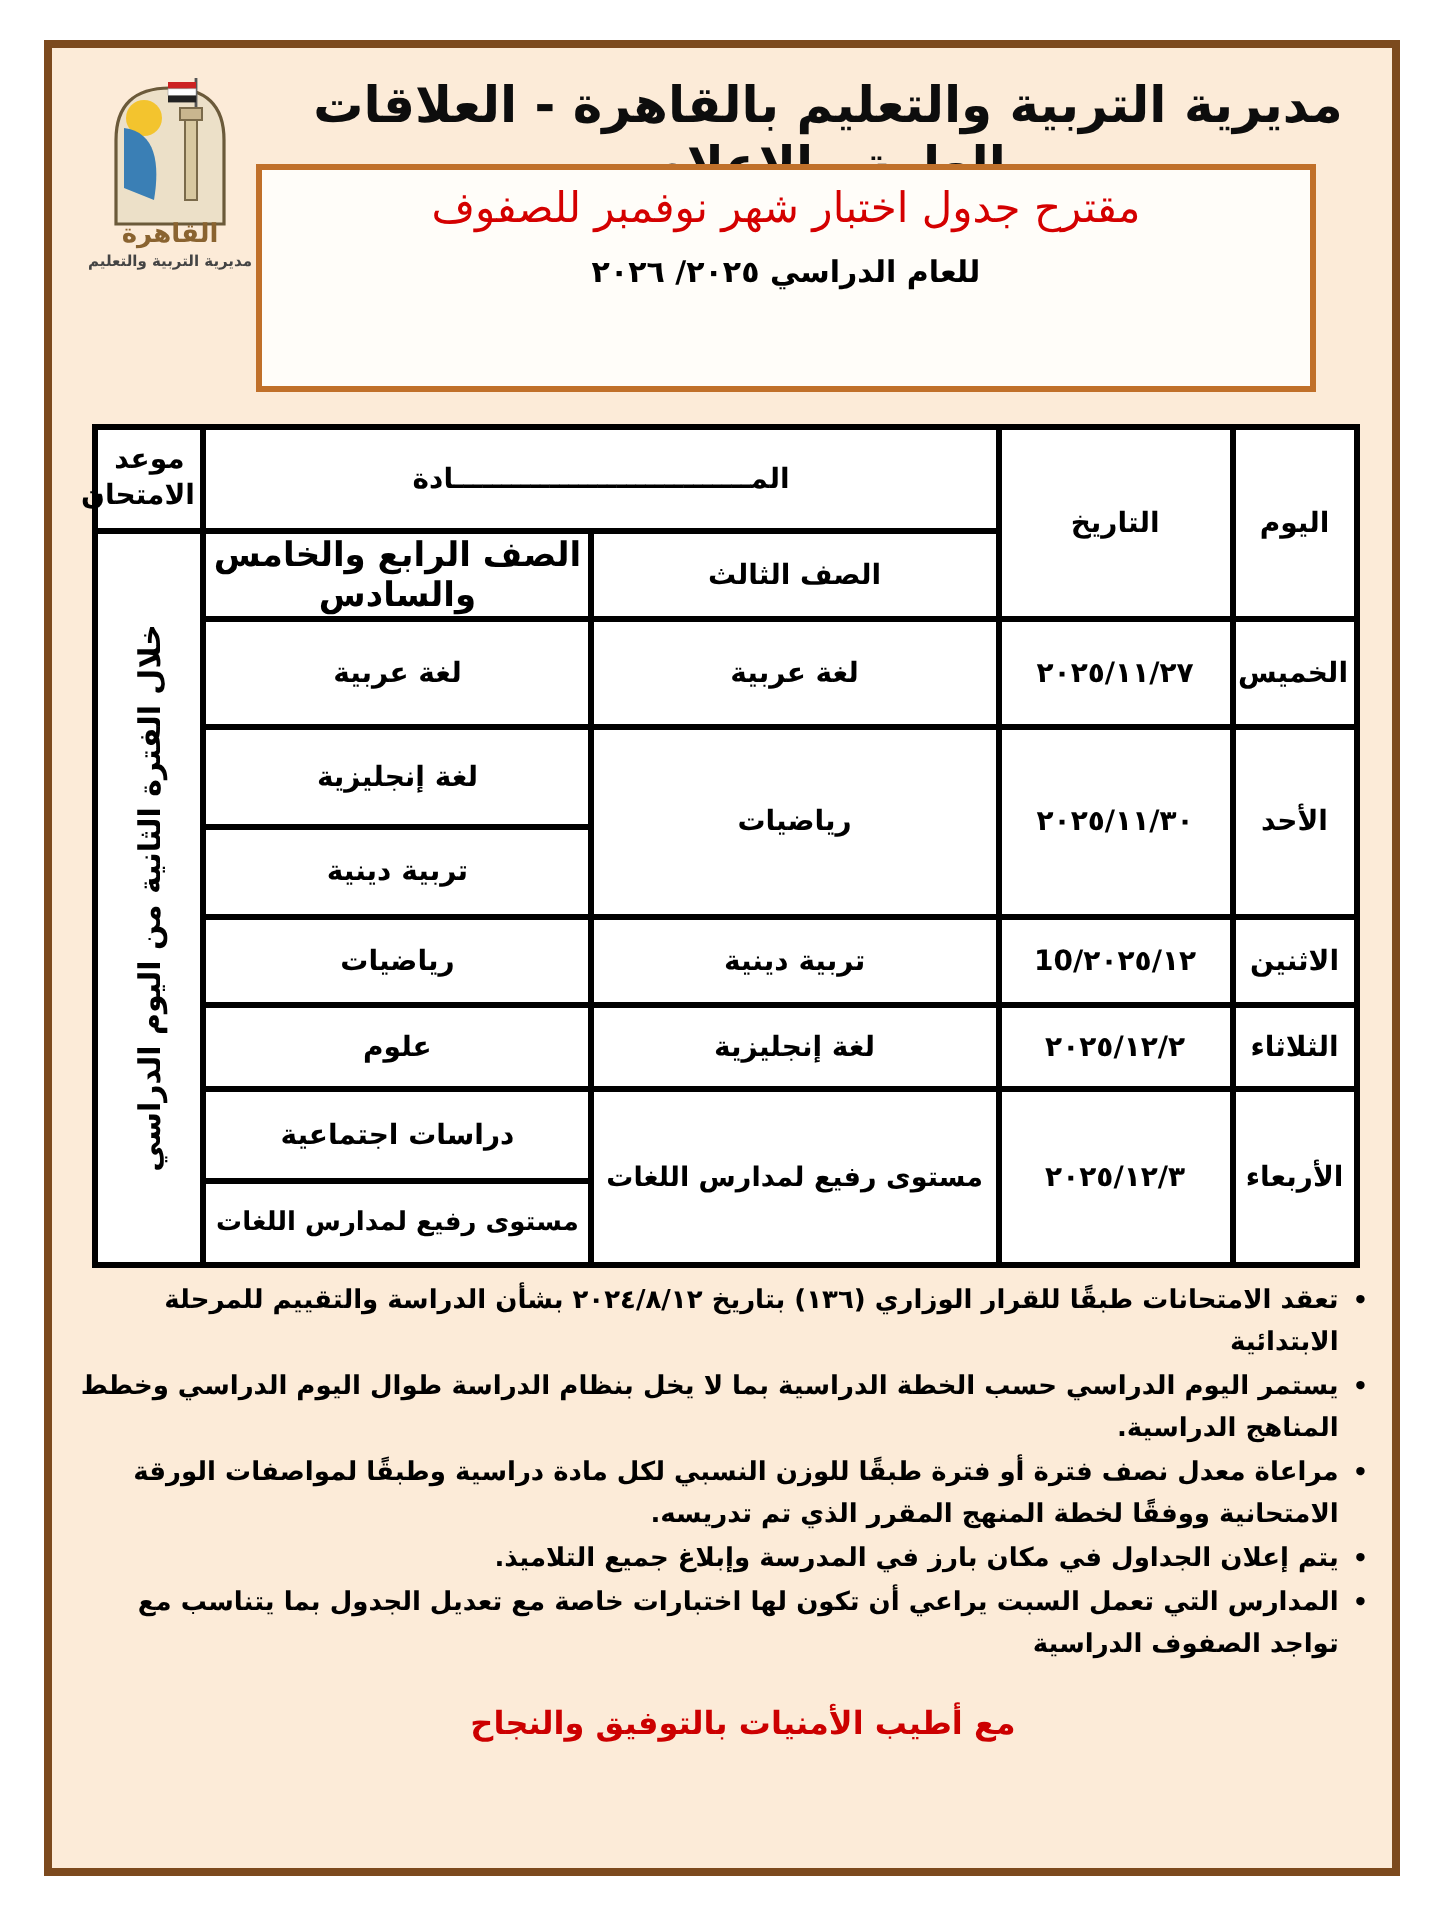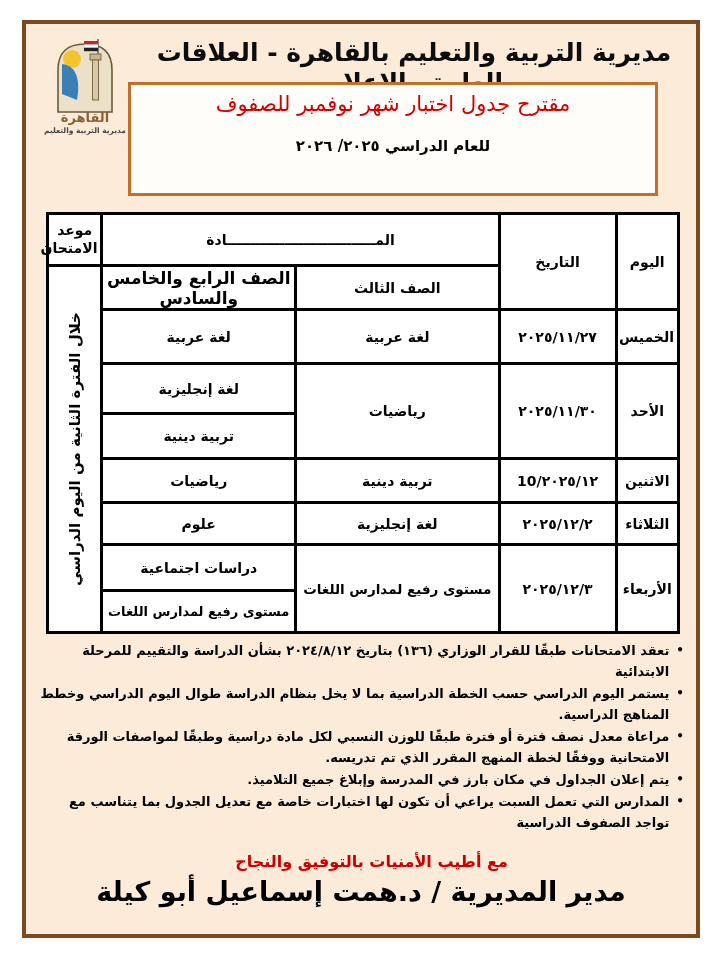--- a/index.html
+++ b/index.html
@@ -16,21 +16,21 @@
 
   
   .org-title{position:absolute;right:8px;left:114px;top:14px;text-align:center;
              font-size:25px;font-weight:bold;color:#0d0d0d;line-height:1.2;}
 
   
   .title-box{position:absolute;left:102px;top:58px;width:530px;height:114px;background:#fffdf9;
              border:3px solid #c0702a;box-sizing:border-box;text-align:center;padding-top:7px;}
   .t1{color:#d40000;font-size:21px;font-weight:normal;}
   .t2{color:#2a2fa6;font-size:16px;font-weight:bold;margin-top:7px;}
-  .t3{color:#000;font-size:15px;font-weight:bold;margin-top:21px;}
+  .t3{color:#000;font-size:15px;font-weight:bold;margin-top:11px;}
 
   
   .exam-table{position:absolute;right:16px;top:188px;border-collapse:collapse;table-layout:fixed;
               width:634px;direction:rtl;}
   .exam-table td{border:3px solid #000;background:#fff;text-align:center;vertical-align:middle;
                  font-weight:bold;color:#000;padding:0 3px;font-size:14px;}
   .c-day{width:62px;} .c-date{width:116px;} .c-g3{width:202px;} .c-g456{width:192px;} .c-time{width:54px;}
   .rh1{height:52px;} .rh2{height:44px;}
   .r1{height:54px;} .r2a{height:50px;} .r2b{height:45px;} .r3{height:44px;} .r4{height:42px;}
   .r5a{height:46px;} .r5b{height:42px;}
@@ -168,16 +168,15 @@
         <span class="blt">•</span>
         <span class="ntext">يتم إعلان الجداول في مكان بارز في المدرسة وإبلاغ جميع التلاميذ.</span>
       </li>
       <li>
         <span class="blt">•</span>
         <span class="ntext">المدارس التي تعمل السبت يراعي أن تكون لها اختبارات خاصة مع تعديل الجدول بما يتناسب مع تواجد الصفوف الدراسية</span>
       </li>
     </ul>
 
     <div class="wishes">مع أطيب الأمنيات بالتوفيق والنجاح</div>
-    <div class="signature">مدير المديرية / د.همت إسماعيل أبو كيلة</div>
 
   </div>
 </div>
 
 </body></html>

